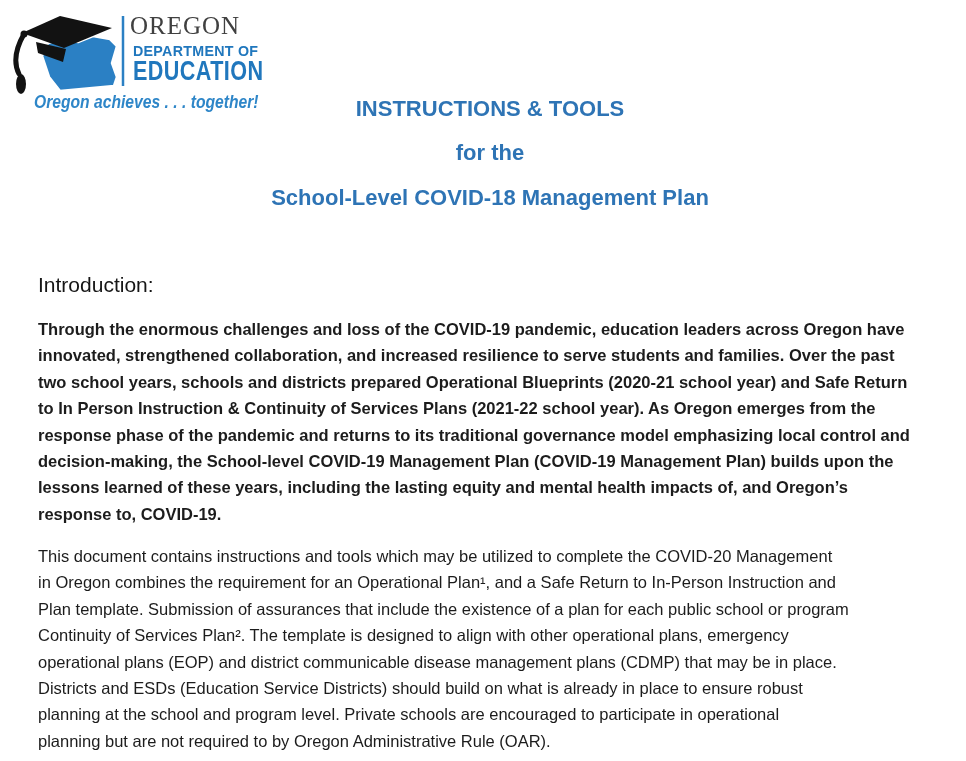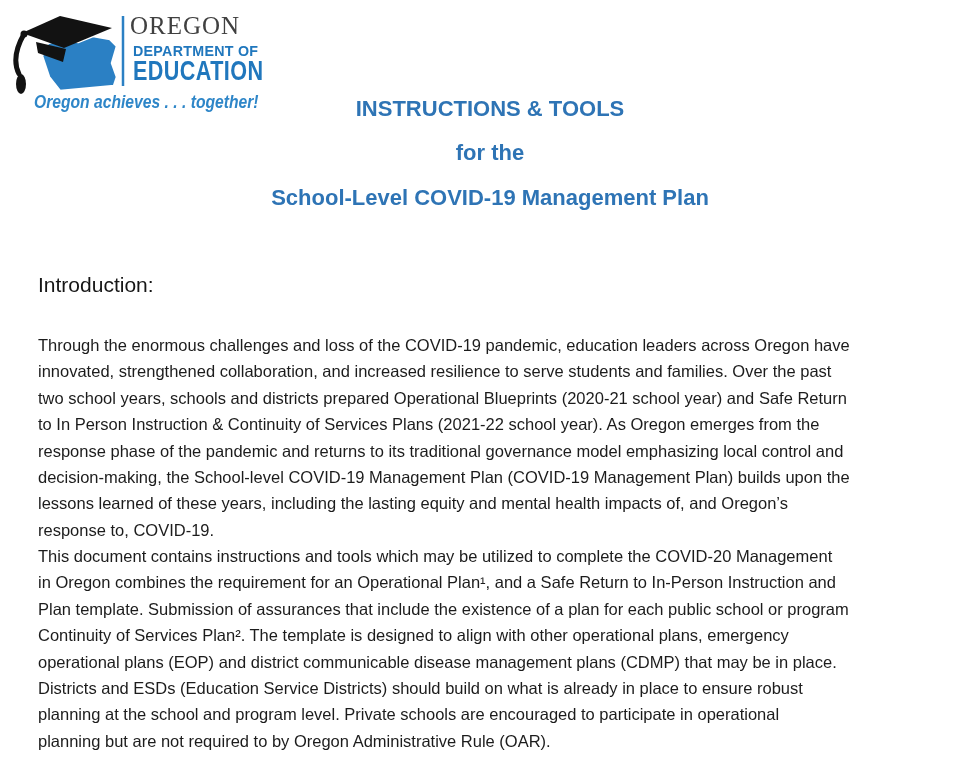--- a/index.html
+++ b/index.html
@@ -61,21 +61,21 @@
   .intro-heading{
     position:absolute;left:38px;top:272px;
     font-size:21px;line-height:26px;font-weight:normal;
     color:#161616;white-space:nowrap;
   }
   .para{
     position:absolute;left:38px;width:910px;
     font-size:16.5px;line-height:26.4px;
     color:var(--ink);
   }
-  .para-1{top:332px;}
+  .para-1{top:316px;font-weight:bold;}
   .para-2{top:543px;}
   .para .line{white-space:nowrap;}
 </style>
 </head>
 <body>
 
 <div class="page">
 
   <div class="logo">
     <svg viewBox="0 0 270 112" width="270" height="112">
@@ -93,21 +93,21 @@
       <line x1="115" y1="10" x2="115" y2="80" stroke="var(--state_blue)" stroke-width="2.5"></line>
     </svg>
     <div class="logo-org">OREGON</div>
     <div class="logo-dept">DEPARTMENT OF</div>
     <div class="logo-edu">EDUCATION</div>
     <div class="logo-tagline">Oregon achieves . . . together!</div>
   </div>
 
   <div class="doc-title-line title-2">for the</div>
   <div class="doc-title-line title-1">INSTRUCTIONS &amp; TOOLS</div>
-  <div class="doc-title-line title-3">School-Level COVID-19 Management Plan</div>
+  <div class="doc-title-line title-3">School-Level COVID-18 Management Plan</div>
 
   <div class="intro-heading">Introduction:</div>
 
   <div class="para para-1">
     <div class="line">Through the enormous challenges and loss of the COVID-19 pandemic, education leaders across Oregon have</div>
     <div class="line">innovated, strengthened collaboration, and increased resilience to serve students and families. Over the past</div>
     <div class="line">two school years, schools and districts prepared Operational Blueprints (2020-21 school year) and Safe Return</div>
     <div class="line">to In Person Instruction &amp; Continuity of Services Plans (2021-22 school year). As Oregon emerges from the</div>
     <div class="line">response phase of the pandemic and returns to its traditional governance model emphasizing local control and</div>
     <div class="line">decision-making, the School-level COVID-19 Management Plan (COVID-19 Management Plan) builds upon the</div>

